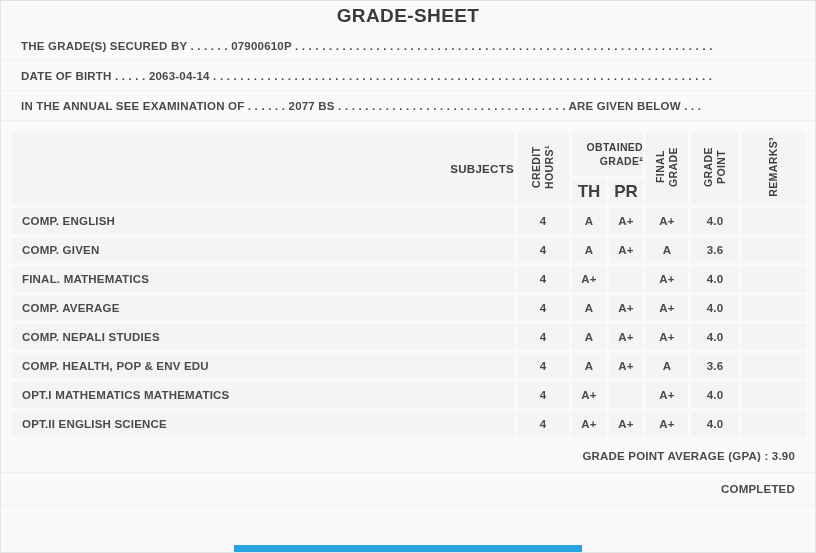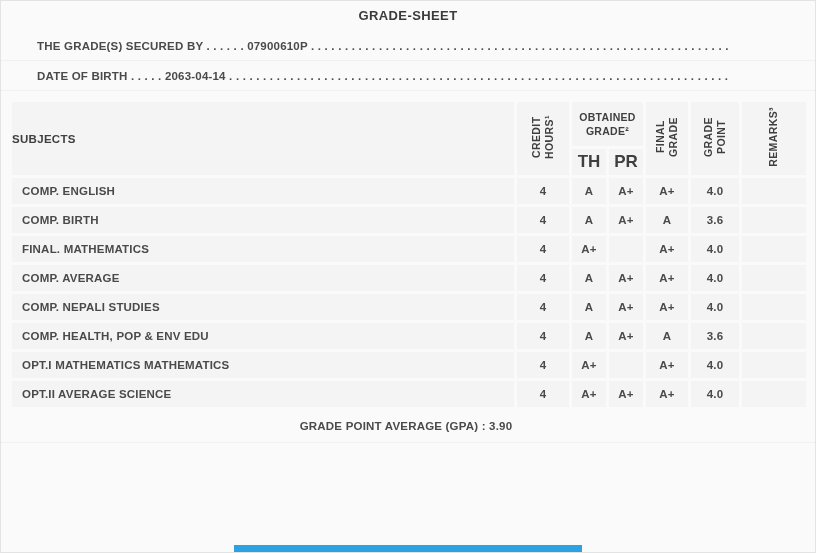--- a/index.html
+++ b/index.html
@@ -14,64 +14,64 @@
   body{width:816px;height:553px;font-family:"Liberation Sans",sans-serif;}
   .page{
     position:relative;width:816px;height:553px;overflow:hidden;
     background:var(--pagebg);border:1px solid #e3e3e3;
   }
   .page-title{
     margin-top:11px;text-align:center;font-size:21px;line-height:24px;
     color:var(--accent);letter-spacing:1.4px;font-weight:400;
   }
   .page-subtitle{
-    margin-top:7px;text-align:center;font-size:13px;line-height:15px;
+    margin-top:7px;text-align:center;font-size:19px;line-height:15px;
     color:#3b3b3b;font-weight:bold;letter-spacing:0.4px;
   }
   .info{margin-top:8px;}
   .info-row{
-    height:30px;line-height:30px;padding-left:36px;
+    height:30px;line-height:30px;padding-left:20px;
     border-bottom:1px solid #f1f1f1;
     font-size:11.5px;font-weight:bold;color:var(--text);
     white-space:nowrap;overflow:hidden;letter-spacing:0.2px;
   }
   .info-row .clip{display:inline-block;white-space:nowrap;overflow:hidden;vertical-align:top;}
   .w1{max-width:708px;}
   .w2{max-width:694px;}
   .w3{max-width:776px;}
 
   table.grades{
     margin:8px 8px 0 8px;width:800px;
     border-collapse:separate;border-spacing:3px;table-layout:fixed;
   }
   table.grades th,table.grades td{background:var(--cellbg);padding:0;}
   thead .toprow th{height:44px;vertical-align:middle;}
   thead .subrow th{height:26px;vertical-align:middle;font-size:17px;font-weight:bold;color:#3f3f3f;}
   th.subjects{
-    text-align:left;padding-left:10px;font-size:11.5px;font-weight:bold;
+    text-align:right;padding-left:10px;font-size:11.5px;font-weight:bold;
     color:#3f3f3f;letter-spacing:0.3px;vertical-align:middle;
   }
   th.vert{vertical-align:middle;text-align:center;}
   th.vert .v{
     writing-mode:vertical-rl;transform:rotate(180deg);display:inline-block;
     max-height:62px;font-size:10.5px;font-weight:bold;color:#3f3f3f;
     letter-spacing:0.4px;line-height:1.25;white-space:normal;
   }
   th.obtained{
-    text-align:center;font-size:10.5px;font-weight:bold;color:#3f3f3f;
+    text-align:right;font-size:10.5px;font-weight:bold;color:#3f3f3f;
     line-height:1.35;padding:2px 8px 0 8px;letter-spacing:0.3px;
   }
   tbody td{
     height:26px;font-size:11.5px;font-weight:bold;color:var(--text);
     text-align:center;letter-spacing:0.2px;
   }
   tbody td.subject{text-align:left;padding-left:10px;margin-top:34px;}
 
   .footer-row{
-    height:33px;line-height:33px;text-align:center;padding-right:4px;
+    height:33px;line-height:33px;text-align:right;padding-right:20px;
     font-size:11.5px;font-weight:bold;color:var(--text);
     border-bottom:1px solid #f1f1f1;letter-spacing:0.2px;
   }
   .bottom-bar{
     position:absolute;bottom:0;left:50%;transform:translateX(-50%);
     width:348px;height:7px;background:var(--bar);
   }
 </style>
 </head>
 <body>
@@ -79,20 +79,23 @@
 <div class="page">
 
   <div class="page-subtitle">GRADE-SHEET</div>
 
   <div class="info">
     <div class="info-row">
       <span class="clip w1">THE GRADE(S) SECURED BY . . . . . . 07900610P . . . . . . . . . . . . . . . . . . . . . . . . . . . . . . . . . . . . . . . . . . . . . . . . . . . . . . . . . . . . . .</span>
     </div>
     <div class="info-row">
       <span class="clip w2">DATE OF BIRTH . . . . . 2063-04-14 . . . . . . . . . . . . . . . . . . . . . . . . . . . . . . . . . . . . . . . . . . . . . . . . . . . . . . . . . . . . . . . . . . . . . . . . . . .</span>
+    </div>
+    <div class="info-row">
+      <span class="clip w3">IN THE ANNUAL SEE EXAMINATION OF . . . . . . 2077 BS . . . . . . . . . . . . . . . . . . . . . . . . . . . . . . . . . . ARE GIVEN BELOW . . .</span>
     </div>
   </div>
 
   <table class="grades">
     <colgroup>
       <col>
       <col style="width:52px">
       <col style="width:34px">
       <col style="width:34px">
       <col style="width:42px">
@@ -117,21 +120,21 @@
       <tr>
         <td class="subject">COMP. ENGLISH</td>
         <td>4</td>
         <td>A</td>
         <td>A+</td>
         <td>A+</td>
         <td>4.0</td>
         <td></td>
       </tr>
       <tr>
-        <td class="subject">COMP. BIRTH</td>
+        <td class="subject">COMP. GIVEN</td>
         <td>4</td>
         <td>A</td>
         <td>A+</td>
         <td>A</td>
         <td>3.6</td>
         <td></td>
       </tr>
       <tr>
         <td class="subject">FINAL. MATHEMATICS</td>
         <td>4</td>
@@ -171,29 +174,32 @@
       <tr>
         <td class="subject">OPT.I MATHEMATICS MATHEMATICS</td>
         <td>4</td>
         <td>A+</td>
         <td></td>
         <td>A+</td>
         <td>4.0</td>
         <td></td>
       </tr>
       <tr>
-        <td class="subject">OPT.II AVERAGE SCIENCE</td>
+        <td class="subject">OPT.II ENGLISH SCIENCE</td>
         <td>4</td>
         <td>A+</td>
         <td>A+</td>
         <td>A+</td>
         <td>4.0</td>
         <td></td>
       </tr>
     </tbody>
   </table>
 
   <div class="footer-row">
     <span>GRADE POINT AVERAGE (GPA) : 3.90</span>
   </div>
+  <div class="footer-row">
+    <span>COMPLETED</span>
+  </div>
 
   <div class="bottom-bar"></div>
 </div>
 
 </body></html>

